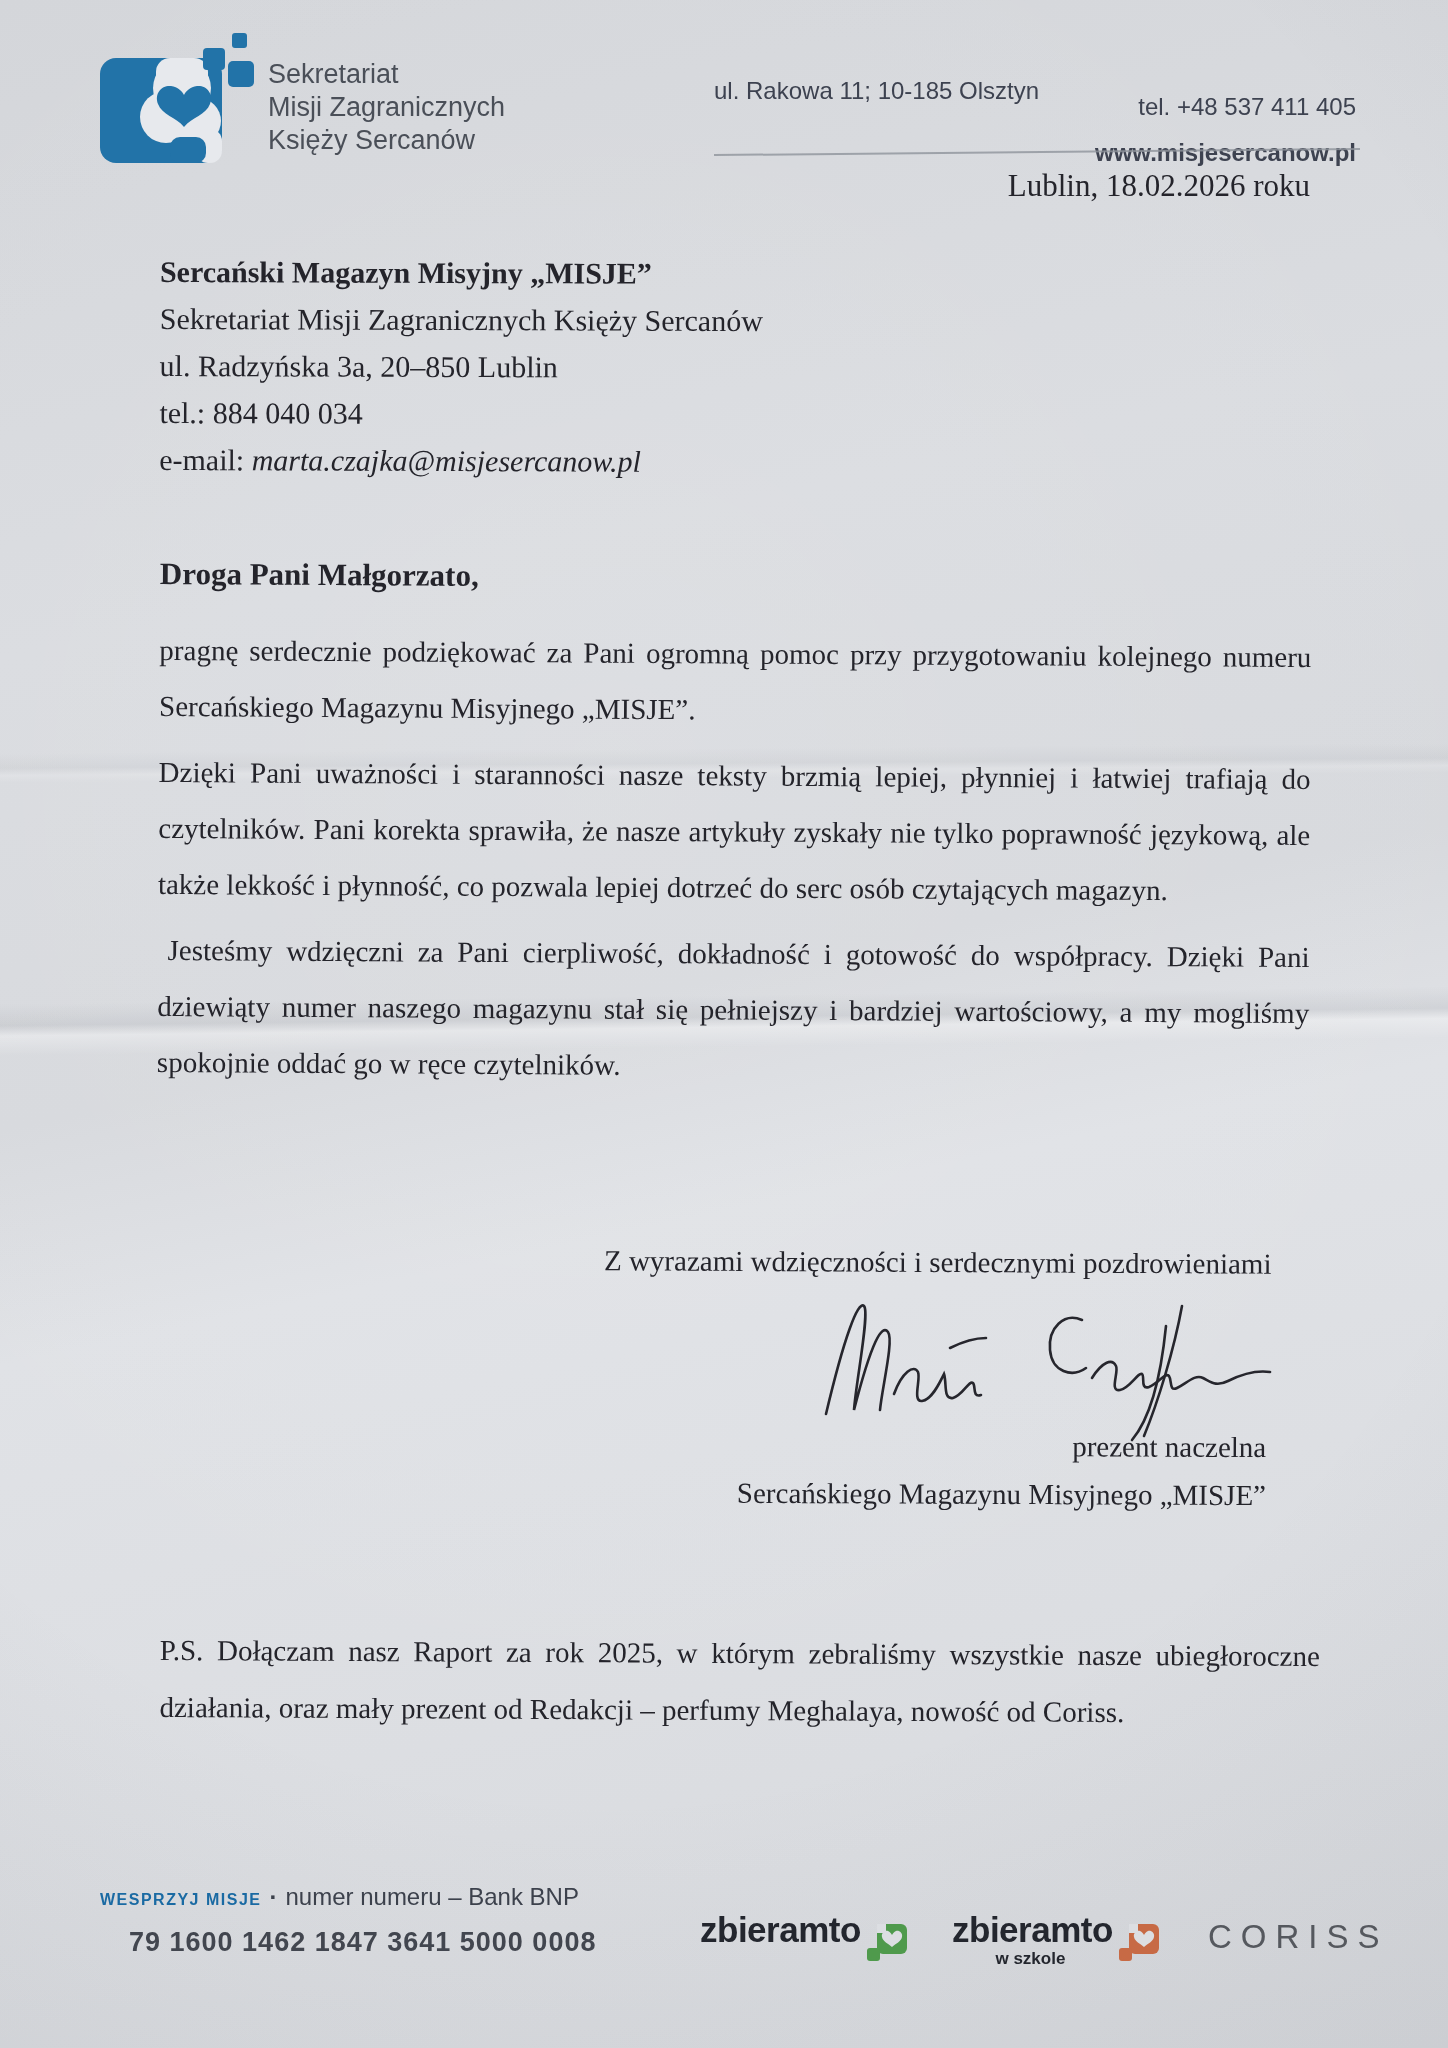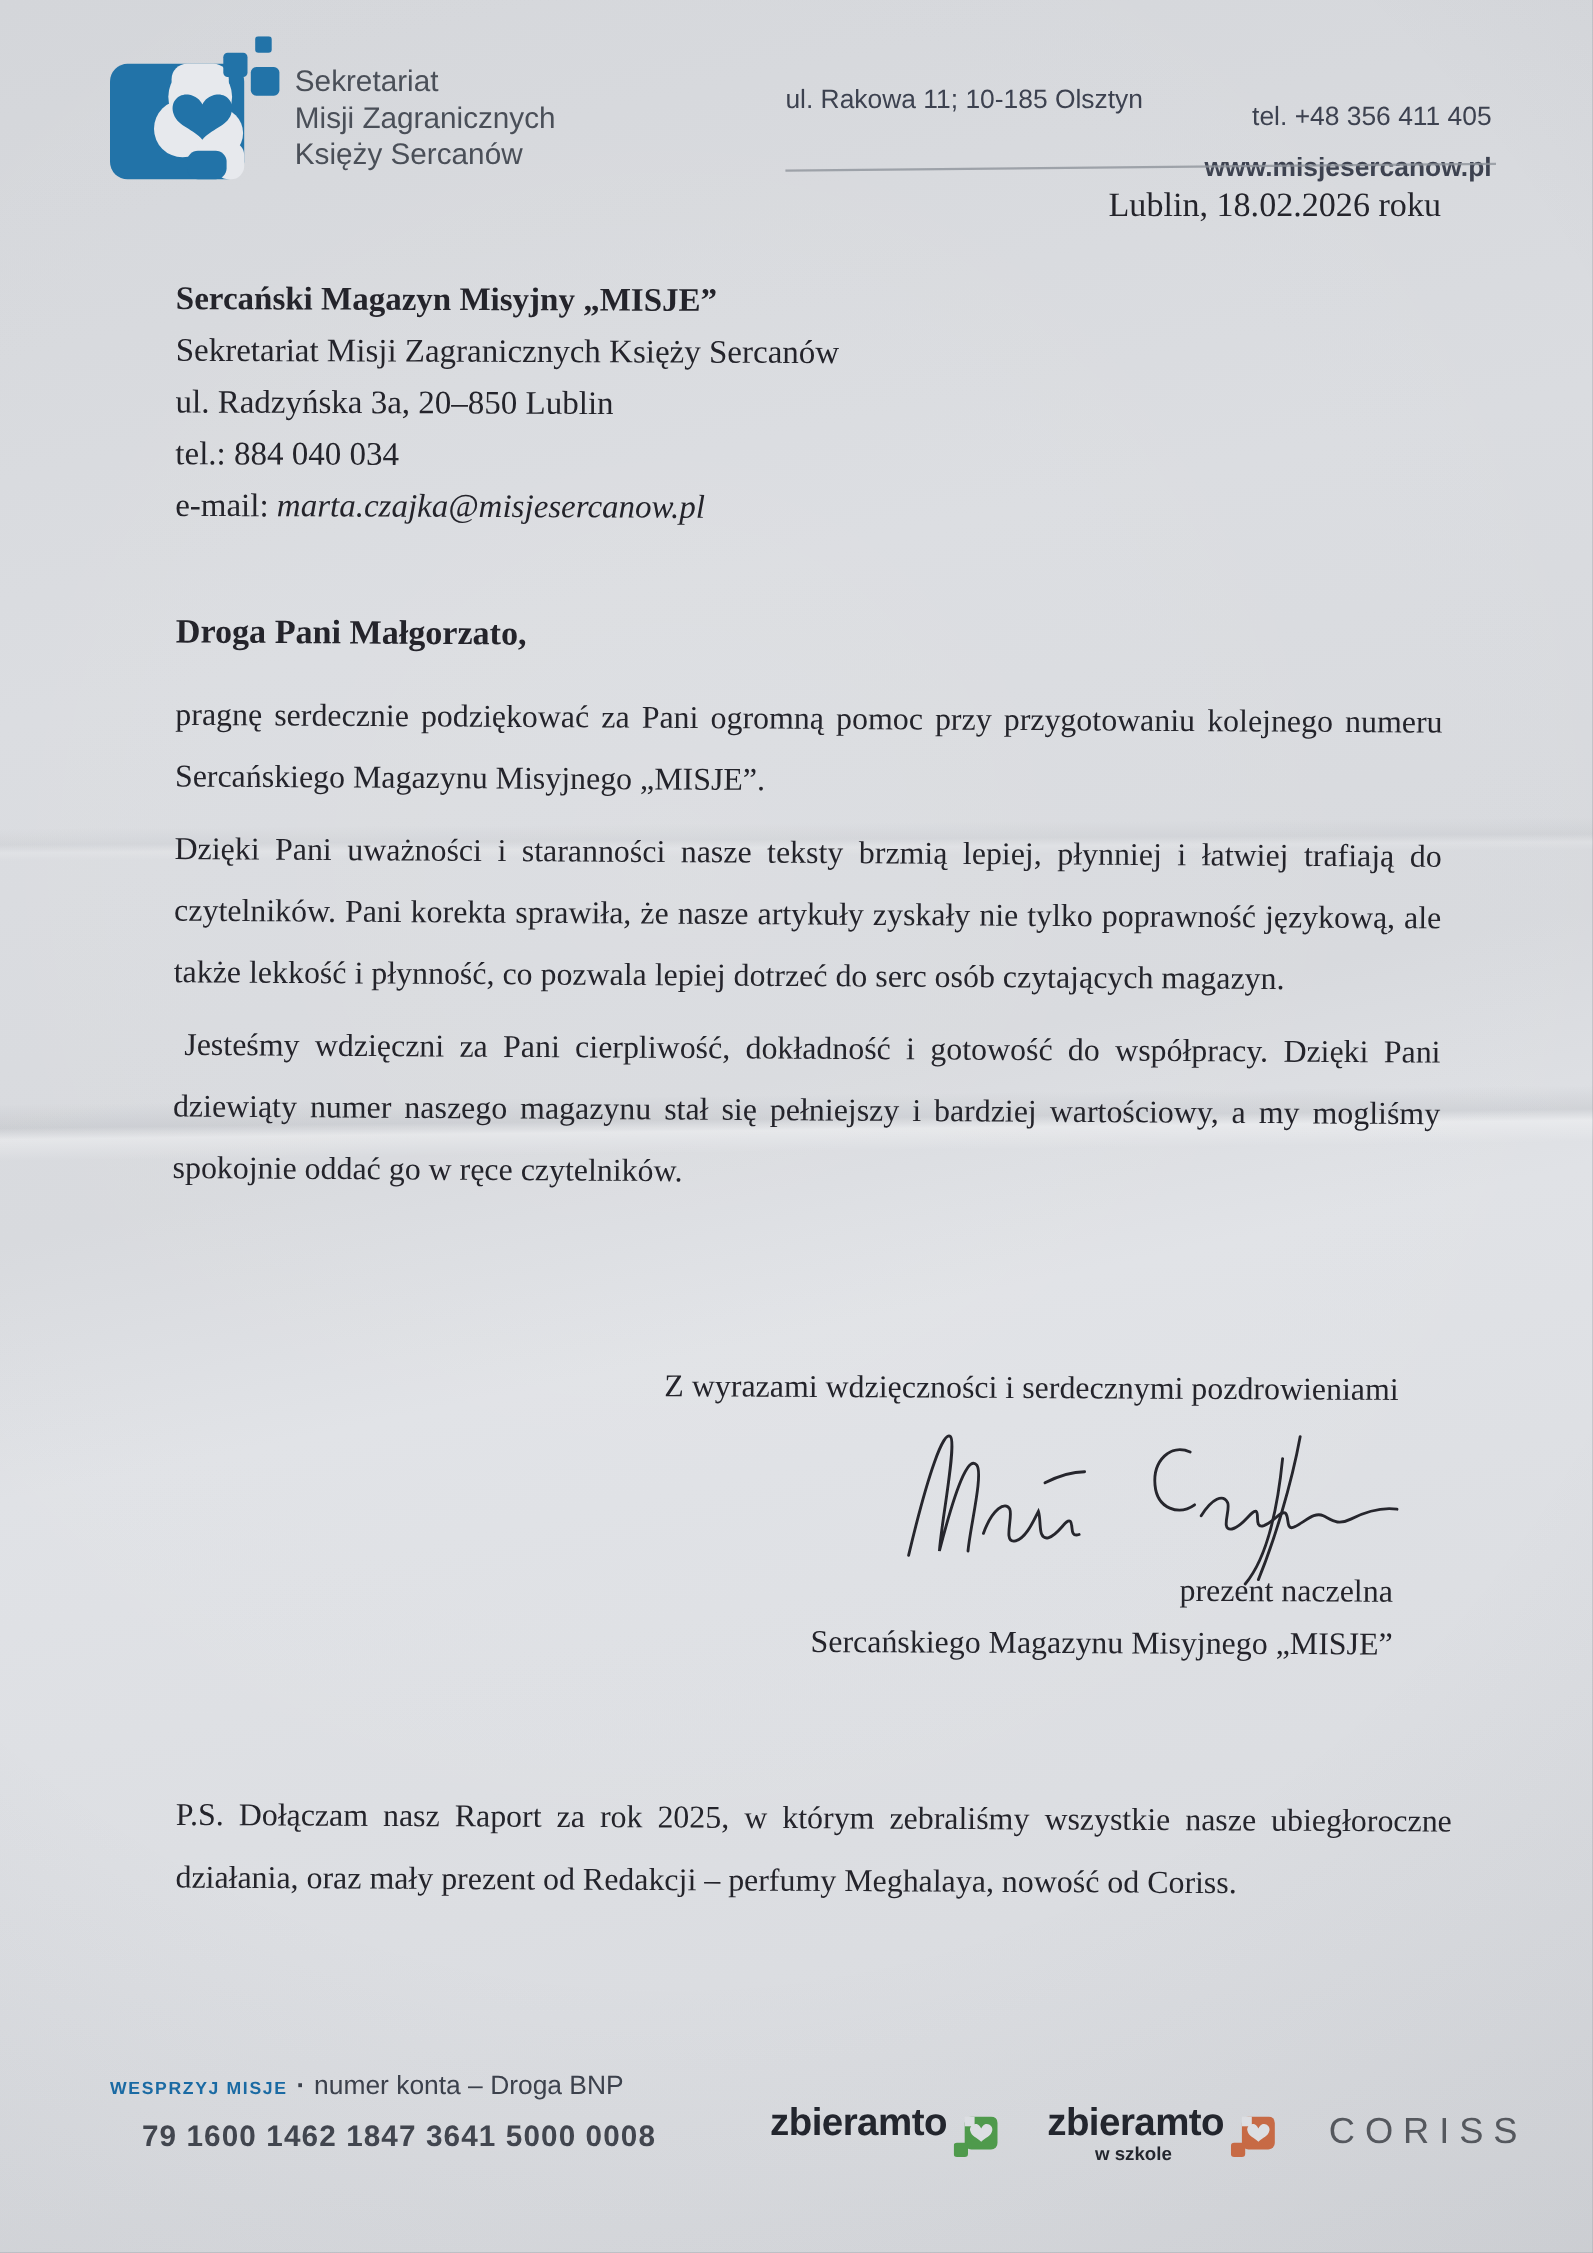--- a/index.html
+++ b/index.html
@@ -100,21 +100,21 @@
     <div>Sekretariat</div>
     <div>Misji Zagranicznych</div>
     <div>Księży Sercanów</div>
   </div>
 
   <div class="contact-mid">
     <div>ul. Rakowa 11; 10-185 Olsztyn</div>
   </div>
 
   <div class="contact-right">
-    <div>tel. +48 356 411 405</div>
+    <div>tel. +48 537 411 405</div>
     <div class="www">www.misjesercanow.pl</div>
   </div>
 
   <div class="head-rule"></div>
 
   <div class="dateline">Lublin, 18.02.2026 roku</div>
 
   <div class="recipient">
     <div class="r-name">Sercański Magazyn Misyjny „MISJE”</div>
     <div>Sekretariat Misji Zagranicznych Księży Sercanów</div>
@@ -148,21 +148,21 @@
 
   <div class="sig-caption">
     <span>prezent naczelna</span>
     <span class="line2">Sercańskiego Magazynu Misyjnego „MISJE”</span>
   </div>
 
   <div class="postscript">P.S. Dołączam nasz Raport za rok 2025, w którym zebraliśmy wszystkie nasze ubiegłoroczne działania, oraz mały prezent od Redakcji – perfumy Meghalaya, nowość od Coriss.</div>
 
   <div class="footer-left">
     <div class="l1">
-      <span class="support">Wesprzyj misje</span><span class="dot-sep">·</span><span>numer konta – Droga BNP</span>
+      <span class="support">Wesprzyj misje</span><span class="dot-sep">·</span><span>numer numeru – Bank BNP</span>
     </div>
     <div class="l2">79 1600 1462 1847 3641 5000 0008</div>
   </div>
 
   <div class="partner zb1">
     <div class="wordrow">
       <span class="word">zbieramto</span>
       <span class="p-icon">
         <svg width="40" height="42" viewBox="0 0 40 42">
           <rect x="10" y="0" width="30" height="30" rx="6" fill="#4f9a4c"></rect>

